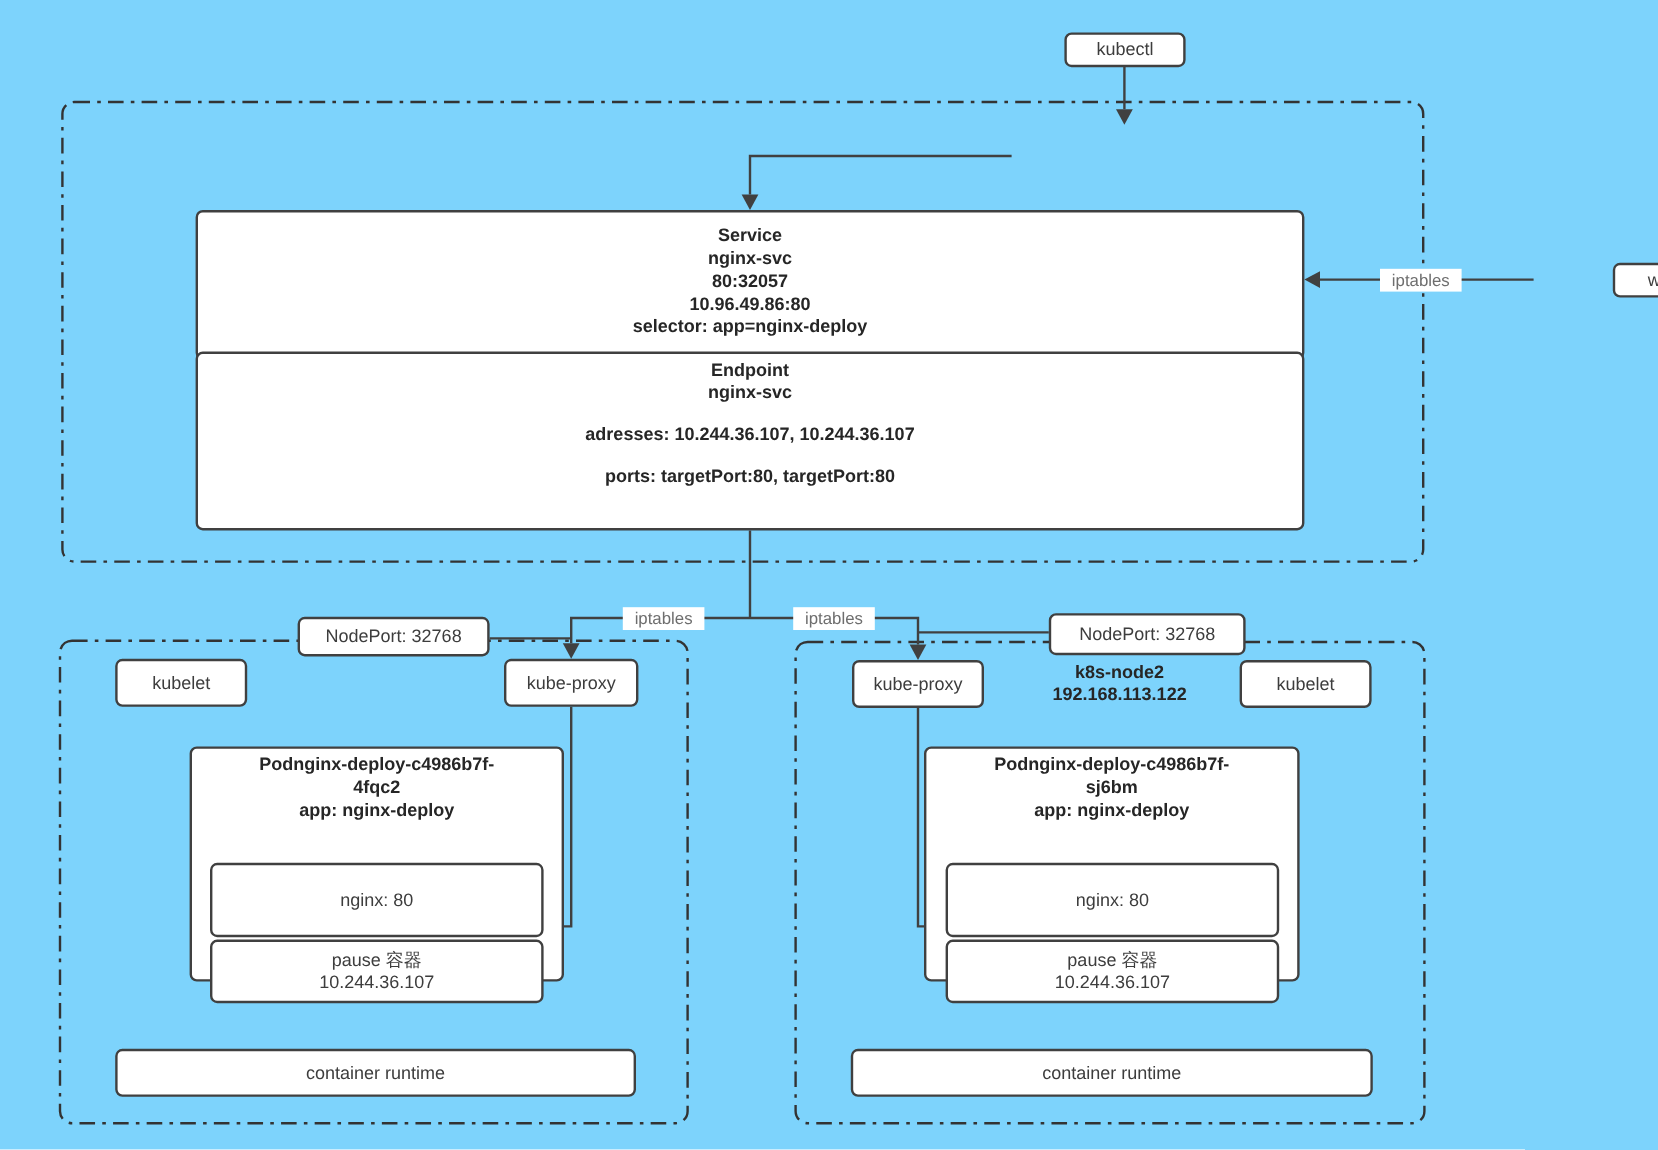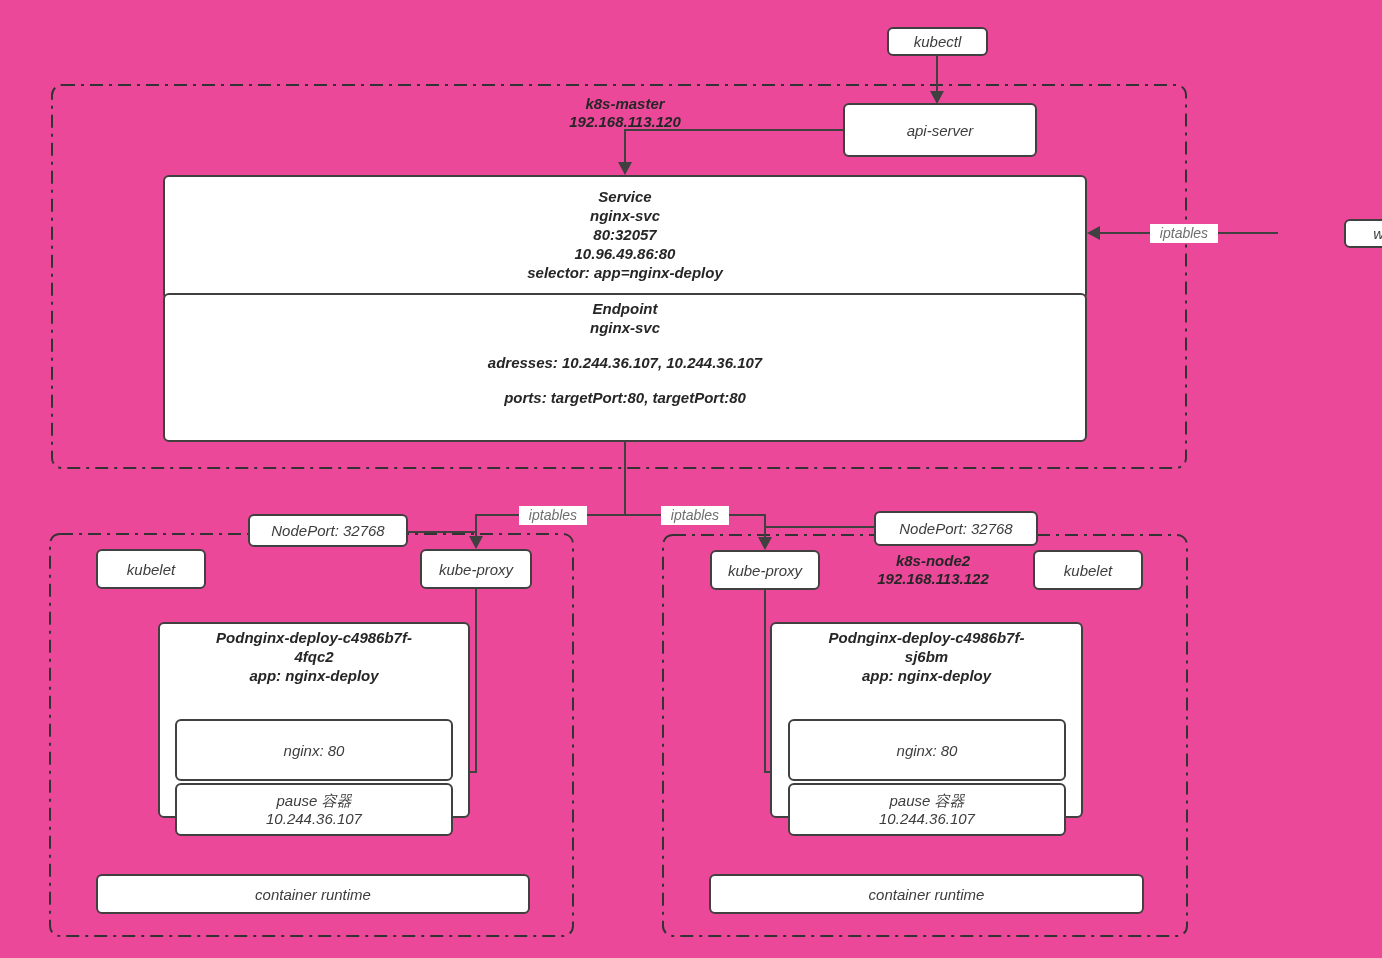--- a/index.html
+++ b/index.html
@@ -1,19 +1,19 @@
 <!DOCTYPE html>
 <html><head>
 <meta charset="utf-8">
 <style>
   html,body{margin:0;padding:0;background:#ffffff;}
   #stage{
-    position:relative;width:1382px;height:958px;background:#ec4899;
+    position:relative;width:1382px;height:958px;background:#7dd3fc;
     font-family:"Liberation Sans","DejaVu Sans",sans-serif;
-    color:#3d3d3d;overflow:hidden;font-style:italic;
+    color:#3d3d3d;overflow:hidden;
   }
   #wires{position:absolute;left:0;top:0;z-index:1;}
   .box{
     position:absolute;z-index:2;background:#ffffff;
     border:2px solid #404040;border-radius:6px;
     display:flex;align-items:center;justify-content:center;
     font-size:15px;color:#3d3d3d;box-sizing:border-box;text-align:center;
   }
   .col{flex-direction:column;}
   .bold{font-weight:bold;color:#262626;}
@@ -62,26 +62,21 @@
 
     <path d="M476 589 V772 H466" stroke="#404040" stroke-width="2" fill="none"></path>
     <polygon points="466,765 466,779 453,772" fill="#404040"></polygon>
     <path d="M765 590 V772 H775" stroke="#404040" stroke-width="2" fill="none"></path>
     <polygon points="775,765 775,779 788,772" fill="#404040"></polygon>
   </svg>
 
   <div class="box" style="left:887px;top:27px;width:101px;height:29px;">kubectl</div>
   <div class="box" style="left:1344px;top:219px;width:90px;height:29px;">wget</div>
 
-  <div class="freelabel bold" style="left:545px;top:95px;width:160px;">
-    <div>k8s-master</div>
-    <div>192.168.113.120</div>
-  </div>
 
-  <div class="box" style="left:843px;top:103px;width:194px;height:54px;">api-server</div>
 
   <div class="box col" style="left:163px;top:175px;width:924px;height:125px;justify-content:flex-start;padding-top:10px;">
     <div class="svc-line">Service</div>
     <div class="svc-line">nginx-svc</div>
     <div class="svc-line">80:32057</div>
     <div class="svc-line">10.96.49.86:80</div>
     <div class="svc-line">selector: app=nginx-deploy</div>
   </div>
 
   <div class="box col" style="left:163px;top:293px;width:924px;height:149px;justify-content:flex-start;padding-top:4px;">

